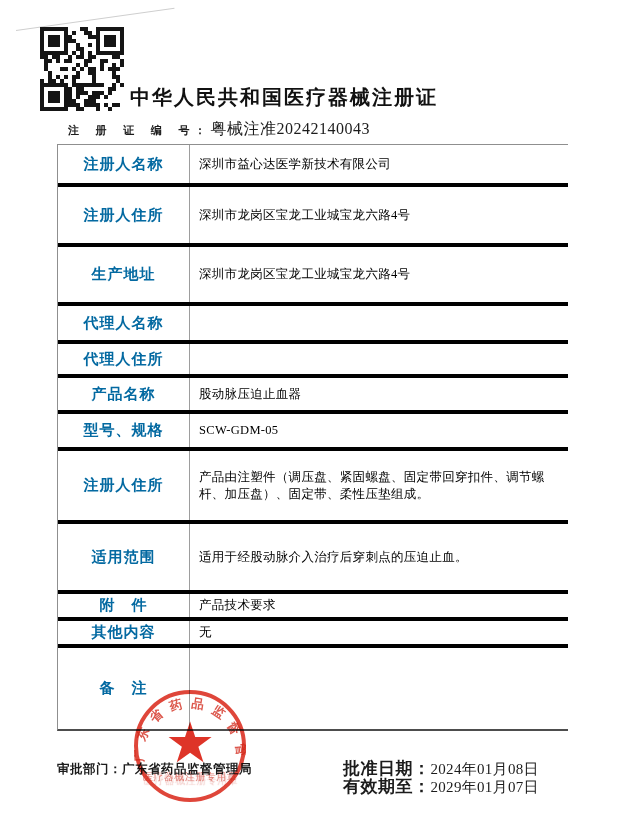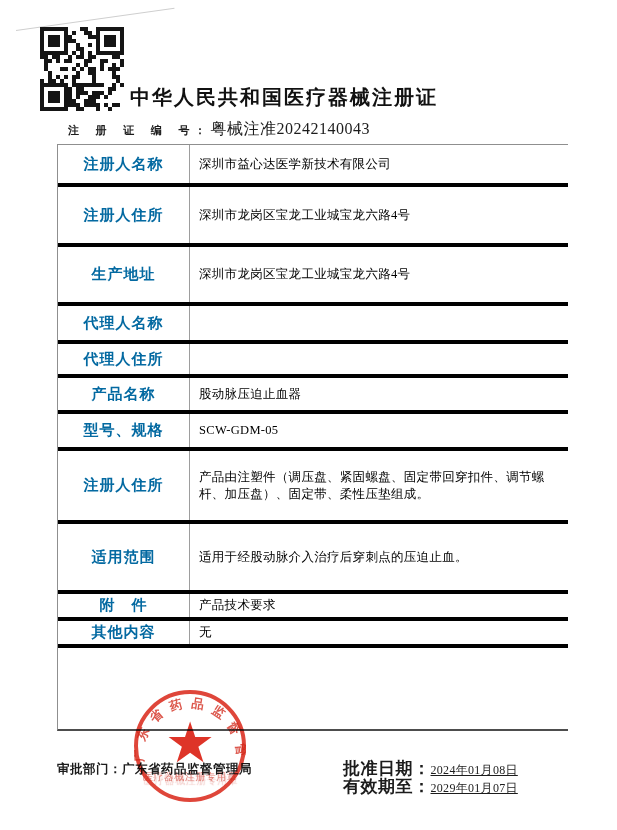--- a/index.html
+++ b/index.html
@@ -56,21 +56,21 @@
   }
 
   
   .dept {
     position:absolute; left:57px; top:761px; font-size:12.5px; font-weight:bold;
     letter-spacing:0.5px; white-space:nowrap; z-index:1;
   }
   .dates { position:absolute; left:343px; top:760px; z-index:1; }
   .dates .dline { height:18px; line-height:18px; white-space:nowrap; }
   .dates .dlbl { font-weight:bold; font-size:17px; letter-spacing:0.5px; }
-  .dates .dval { font-family:"Liberation Serif", serif; font-size:12px; letter-spacing:0.3px;text-decoration:underline; }
+  .dates .dval { font-family:"Liberation Serif", serif; font-size:15px; letter-spacing:0.3px; }
 
   
   .seal {
     position:absolute; left:134px; top:690px; width:112px; height:112px;
     mix-blend-mode:multiply; z-index:5; pointer-events:none;
   }
   .seal-ring {
     position:absolute; inset:0; border:4px solid rgba(217,38,24,0.85);
     border-radius:50%;
   }
@@ -370,20 +370,21 @@
     </div>
     <div class="trow" style="height:27px">
       <div class="tlabel">附　件</div>
       <div class="tvalue">产品技术要求</div>
     </div>
     <div class="trow" style="height:27px">
       <div class="tlabel">其他内容</div>
       <div class="tvalue">无</div>
     </div>
     <div class="trow" style="height:85px">
+      <div class="tlabel">备　注</div>
       <div class="tvalue"></div>
     </div>
   </div>
 
   <div class="dept">
     <span>审批部门：</span><span>广东省药品监督管理局</span>
   </div>
 
   <div class="dates">
     <div class="dline">

